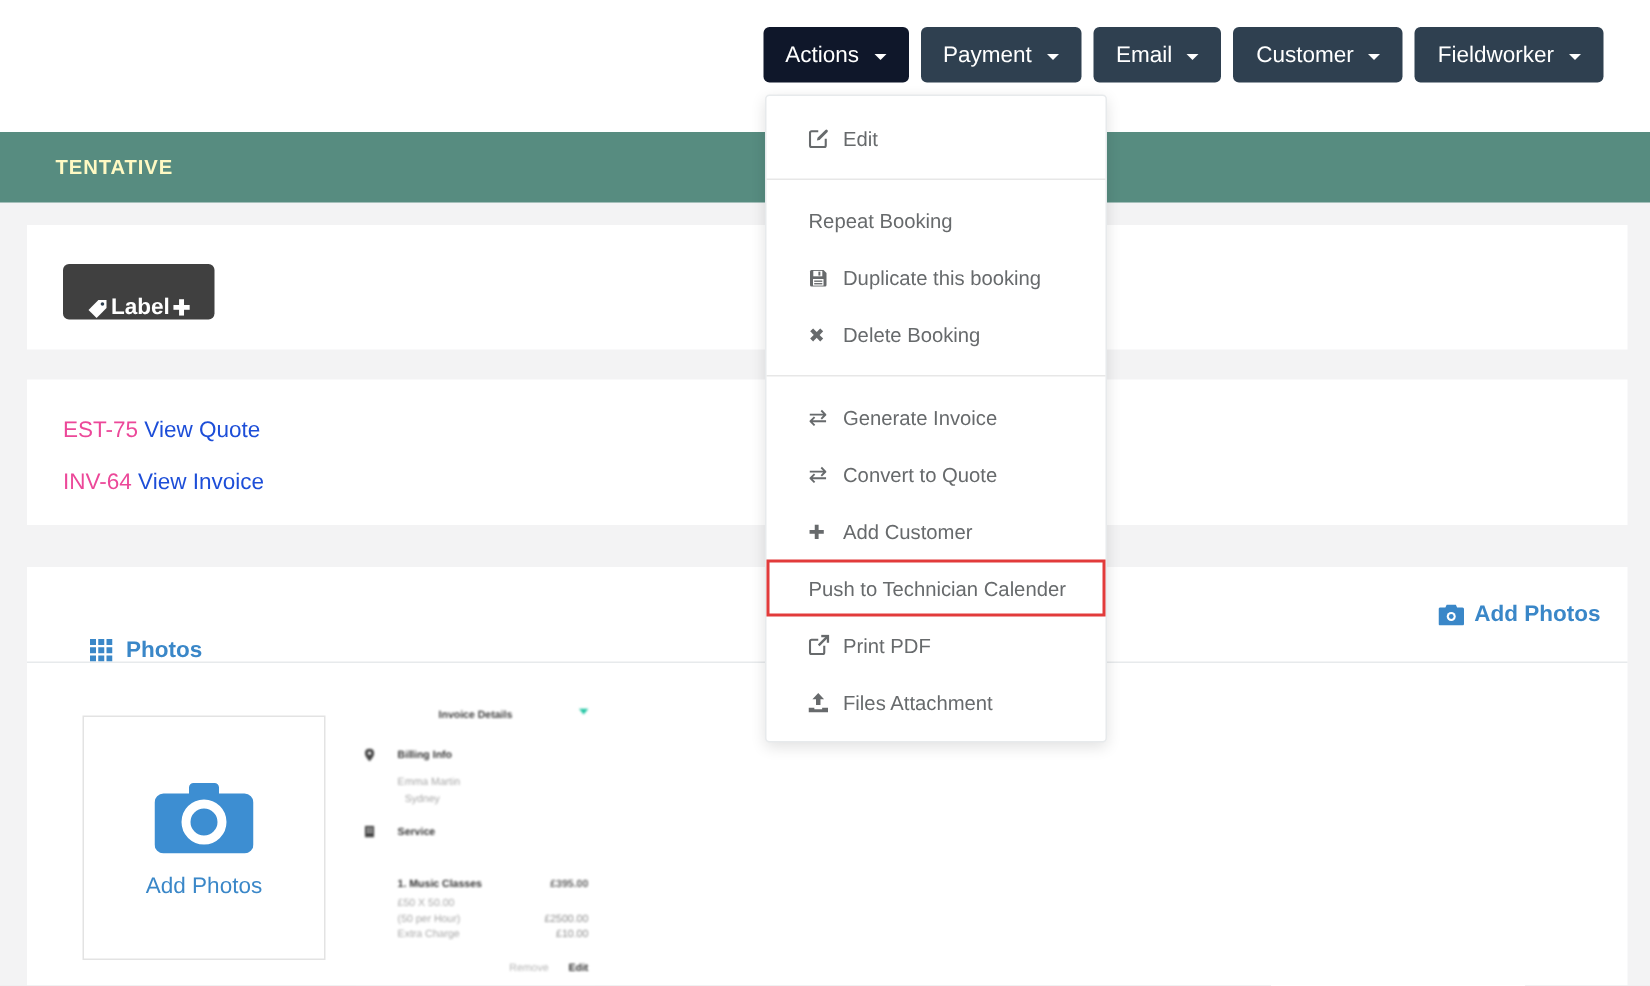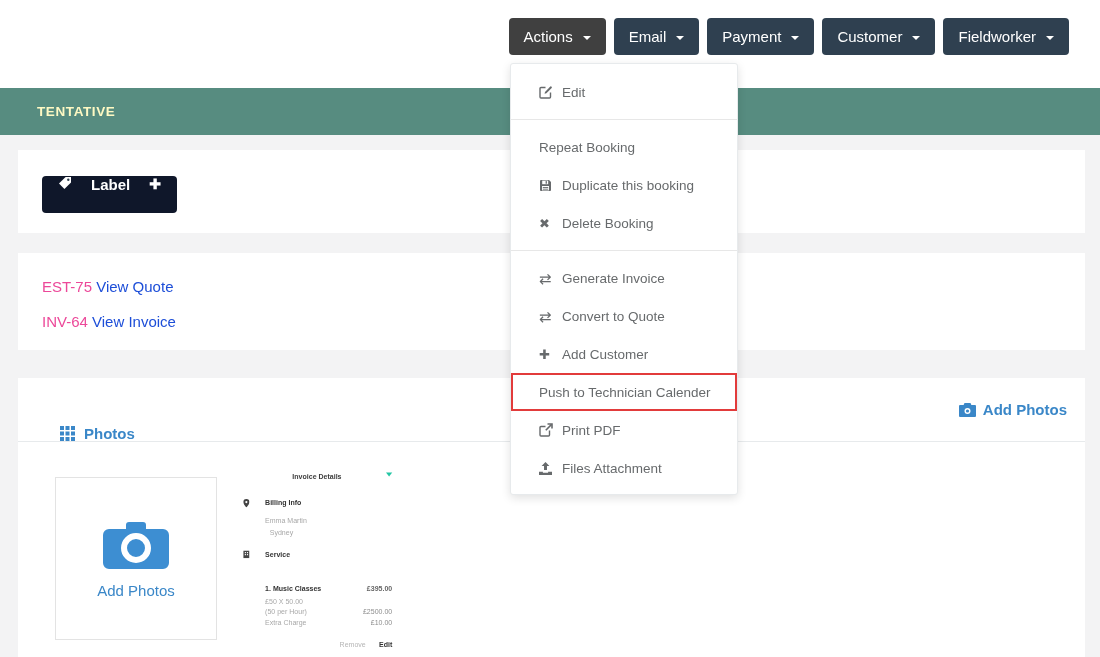--- a/index.html
+++ b/index.html
@@ -5,34 +5,34 @@
   * { margin:0; padding:0; box-sizing:border-box; }
   body { background:#e9e9ea; font-family:"Liberation Sans", sans-serif; }
   .stage{ position:relative; width:1100px; height:657px; overflow:hidden; background:#f3f3f4; }
 
   
   .topbar{ position:absolute; top:0; left:0; right:0; height:88px; background:#fff; }
   .btn-row{ position:absolute; top:18px; right:31px; display:flex; gap:8px; }
   .tb-btn{ height:37px; padding:0 15px; border-radius:4px; background:#2f4050; color:#fff;
            font-size:15px; font-family:inherit; display:flex; align-items:center; gap:10px;
            border:none; cursor:pointer; }
-  .tb-btn.active{ background:#404040; }
+  .tb-btn.active{ background:#0f172a; }
   .caret{ width:0; height:0; border-left:4px solid transparent; border-right:4px solid transparent;
           border-top:4px solid #fff; margin-top:2px; }
 
   
   .banner{ position:absolute; top:88px; left:0; right:0; height:47px; background:#578c80;
            color:#fef9c3; font-weight:bold; font-size:13.5px; letter-spacing:.6px;
            display:flex; align-items:center; padding-left:37px; }
 
   
   .card{ position:absolute; left:18px; right:15px; background:#fff; }
   .card-label{ top:150px; height:83px; }
-  .label-btn{ position:absolute; left:24px; top:26px; height:37px; background:#0f172a; color:#fff;
-              border:none; border-radius:4px; display:flex; align-items:flex-start; gap:19px;
+  .label-btn{ position:absolute; left:24px; top:26px; height:37px; background:#404040; color:#fff;
+              border:none; border-radius:4px; display:flex; align-items:flex-end; gap:2px;
               padding:0 16px; font-size:15px; font-weight:bold; font-family:inherit; cursor:pointer; }
   .plus-glyph{ font-size:14px; }
 
   .card-docs{ top:253px; height:97px; padding:25px 0 0 24px; font-size:15px; }
   .doc-line{ margin-bottom:18px; }
   .doc-ref{ color:#ec4899; font-weight:normal; cursor:pointer; }
   .doc-link{ color:#1d4ed8; cursor:pointer; }
 
   .card-photos{ top:378px; bottom:0; }
   .photos-header{ height:64px; border-bottom:1px solid #e7eaec; display:flex; align-items:center;
@@ -74,25 +74,25 @@
 
 <div class="stage">
 
   <div class="topbar">
     <div class="btn-row">
       <button class="tb-btn active">
         <span>Actions</span>
         <span class="caret"></span>
       </button>
       <button class="tb-btn">
+        <span>Payment</span>
+        <span class="caret"></span>
+      </button>
+      <button class="tb-btn">
         <span>Email</span>
-        <span class="caret"></span>
-      </button>
-      <button class="tb-btn">
-        <span>Payment</span>
         <span class="caret"></span>
       </button>
       <button class="tb-btn">
         <span>Customer</span>
         <span class="caret"></span>
       </button>
       <button class="tb-btn">
         <span>Fieldworker</span>
         <span class="caret"></span>
       </button>

